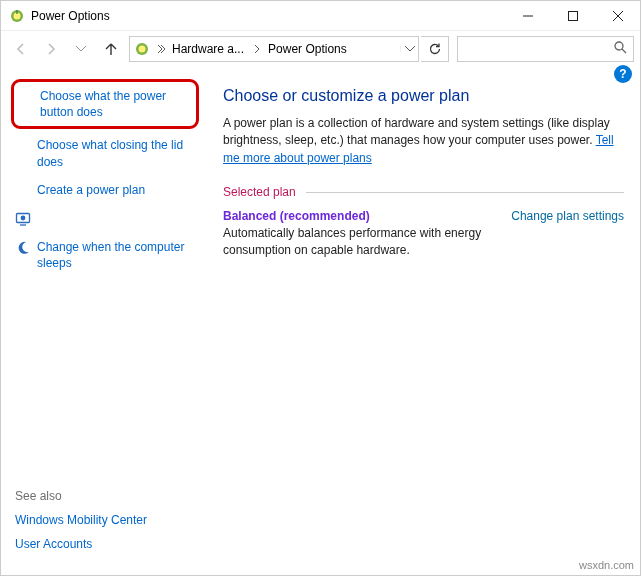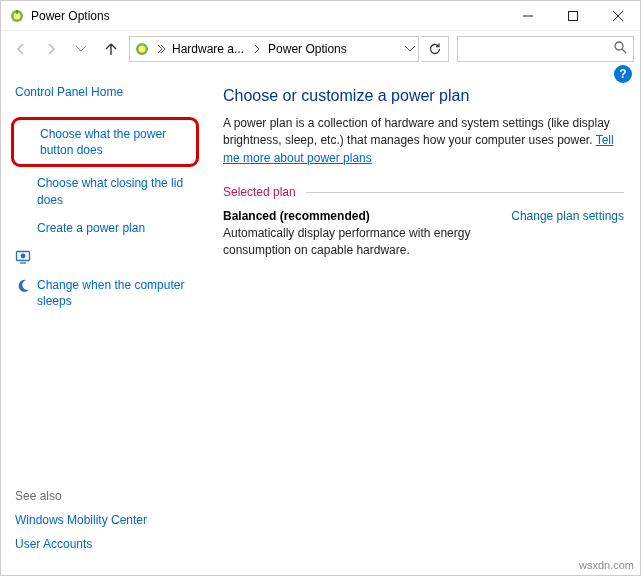--- a/index.html
+++ b/index.html
@@ -65,21 +65,21 @@
     .seealso-link { color:#0066cc; display:block; margin-bottom:10px;}
     
     .main { flex:1; padding: 14px 16px 10px 12px; position:relative;}
     .help-icon { position:absolute; top:-2px; right:8px; width:18px; height:18px; border-radius:50%; background:#0078d7; color:#fff; font-size:12px; font-weight:bold; display:flex; align-items:center; justify-content:center;}
     .main-title { color:#003399; font-size:16px; font-weight:400; margin-bottom:10px; margin-top:6px;}
     .main-desc { font-size:12px; line-height:1.45; color:#222;}
     .main-desc a { color:#0066cc; text-decoration:underline;}
     .section-header { display:flex; align-items:center; margin-top:18px; margin-bottom:10px; font-size:12px; color:#be185d;}
     .section-header .line { flex:1; height:1px; background:#ccc; margin-left:10px;}
     .plan-row { display:flex; justify-content:space-between; align-items:flex-start;}
-    .plan-name { font-weight:600; font-size:12px; color:#000000; margin-bottom:2px;}
+    .plan-name { font-weight:600; font-size:12px; color:#6d28d9; margin-bottom:2px;}
     .plan-desc { font-size:12px; color:#222; line-height:1.4; max-width:270px;}
     .plan-change { color:#0369a1; font-size:12px; white-space:nowrap;}
     .watermark { position:absolute; bottom:4px; right:6px; font-size:11px; color:#8a8a8a;}
   </style>
 </head>
 <body>
 
 <div class="titlebar">
   <span class="app-icon">
     <svg viewBox="0 0 16 16" width="16" height="16">
@@ -166,21 +166,20 @@
     <span class="search-icon"><svg width="13" height="13" viewBox="0 0 13 13">
           <circle cx="5" cy="5" r="4" fill="none" stroke="#666" stroke-width="1.3"></circle>
           <line x1="8" y1="8" x2="12" y2="12" stroke="#666" stroke-width="1.3"></line>
         </svg></span>
   </div>
 </div>
 
 <div class="body">
 
   <div class="sidebar">
-    <a class="side-home">Control Panel Home</a>
 
     <div class="side-link highlighted">
       <span class="pad"></span>
       <span class="txt">Choose what the power button does</span>
     </div>
     <div class="side-link">
       <span class="pad"></span>
       <span class="txt">Choose what closing the lid does</span>
     </div>
     <div class="side-link">
@@ -216,20 +215,20 @@
     </div>
 
     <div class="section-header">
       <span>Selected plan</span>
       <span class="line"></span>
     </div>
 
     <div class="plan-row">
       <div>
         <div class="plan-name">Balanced (recommended)</div>
-        <div class="plan-desc">Automatically display performance with energy consumption on capable hardware.</div>
+        <div class="plan-desc">Automatically balances performance with energy consumption on capable hardware.</div>
       </div>
       <a class="plan-change">Change plan settings</a>
     </div>
   </div>
 </div>
 
 <div class="watermark">wsxdn.com</div>
 
 </body></html>

